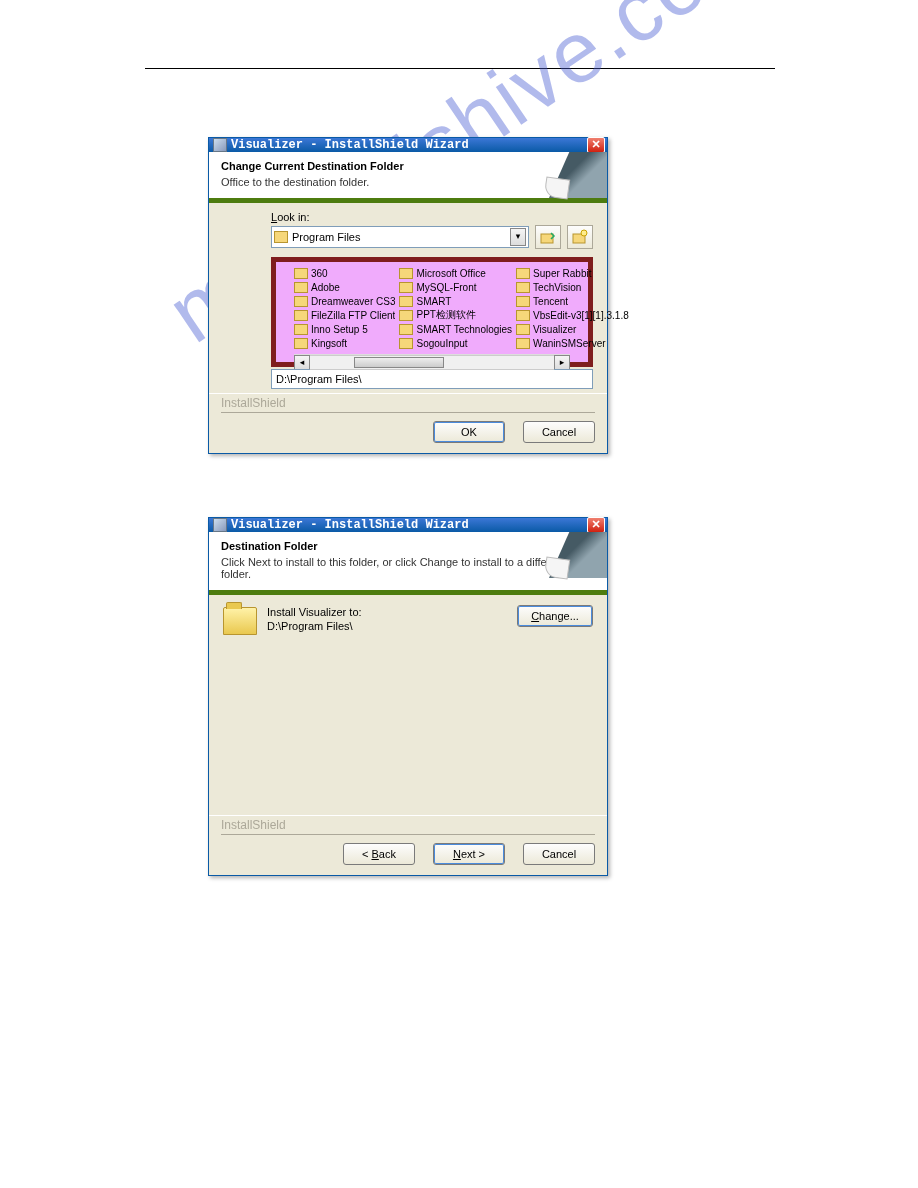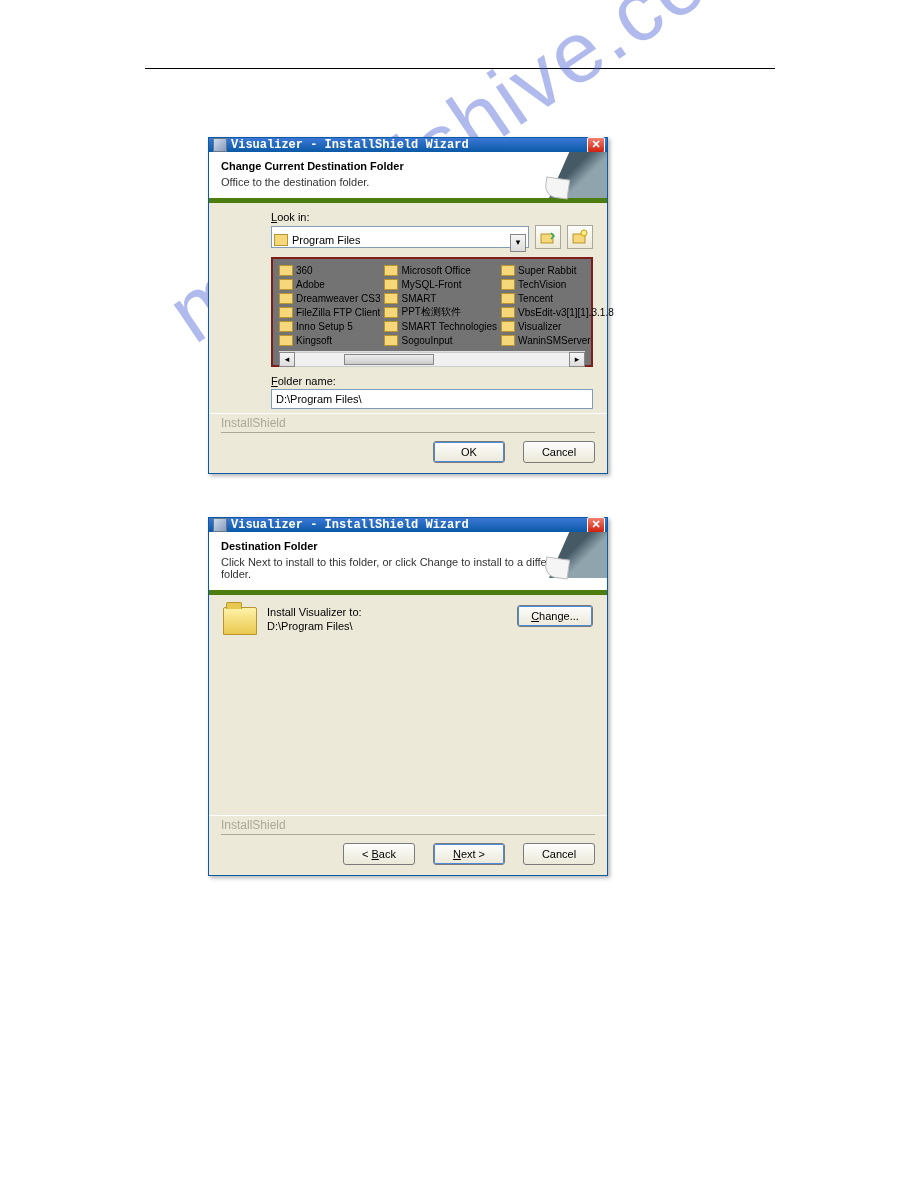--- a/index.html
+++ b/index.html
@@ -79,37 +79,37 @@
     background:#f5f5f5;
     border:1px solid #bbb;
     transform: rotate(8deg);
     border-radius: 0 0 0 12px;
   }
   .body-area { padding: 8px 14px 4px; margin-left: 48px; }
   .label-underline .ul { text-decoration: underline; }
   .lookin-row { display:flex; align-items:center; gap:6px; margin-top:2px; }
   .combo {
     flex:1; height:22px; background:#fff; border:1px solid #7f9db9;
-    display:flex; padding:7px 2px;
+    display:flex; align-items:center; padding:0 2px;
   }
   .combo .folder-mini { width:14px;height:12px;background:#f6d77a;border:1px solid #b8952f;margin-right:4px; }
   .combo .combo-text { flex:1; }
   .combo .dd-btn {
     width:16px;height:18px;background:linear-gradient(#f5f5f5,#ddd);
     border:1px solid #888; text-align:center; line-height:15px; font-size:9px;
   }
   .sq-btn {
     width:26px;height:24px;background:linear-gradient(#fdfdfd,#ece9d8);
     border:1px solid #aca899; display:flex;align-items:center;justify-content:center;
     cursor:pointer;
   }
   .sq-btn svg { width:16px;height:16px; }
   .folder-pane {
-    margin-top:8px; background:#737373; border:2px solid #7f1d1d;
-    padding:4px 6px 0; height:110px;
+    margin-top:8px; background:#f0abfc; border:5px solid #7f1d1d;
+    padding:4px 18px 0; height:110px;
   }
   .folder-cols { display:flex; gap:4px; height:88px; }
   .folder-col { flex:1; }
   .fitem { display:flex; align-items:center; height:14px; margin-bottom:0; white-space:nowrap; overflow:hidden; }
   .fitem .ficon { width:14px;height:11px;background:#f6d77a;border:1px solid #b8952f;margin-right:3px;flex-shrink:0; }
   .fitem span { font-size:10px; }
   .hscroll { display:flex; height:16px; border-top:1px solid #ddd; }
   .hscroll .arrow {
     width:16px;height:15px;background:linear-gradient(#f5f5f5,#ddd);
     border:1px solid #888;text-align:center;line-height:12px;font-size:9px;cursor:pointer;
@@ -287,21 +287,20 @@
       </div>
       <div class="hscroll">
         <div class="arrow">◂</div>
         <div class="track">
             <div class="thumb"></div>
           </div>
         <div class="arrow">▸</div>
       </div>
     </div>
 
-    <div style="margin-top:8px" class="label-underline"><span class="ul">F</span><span>older name:</span></div>
     <input class="textfield" style="margin-top: 2px;" value="D:\Program Files\">
   </div>
   <div class="brand-row"><span>InstallShield</span><div class="brand-line"></div></div>
   <div class="btn-row">
     <button class="btn primary">OK</button>
     <button class="btn">Cancel</button>
   </div>
 </div>
 
 <div class="dialog dialog2">

